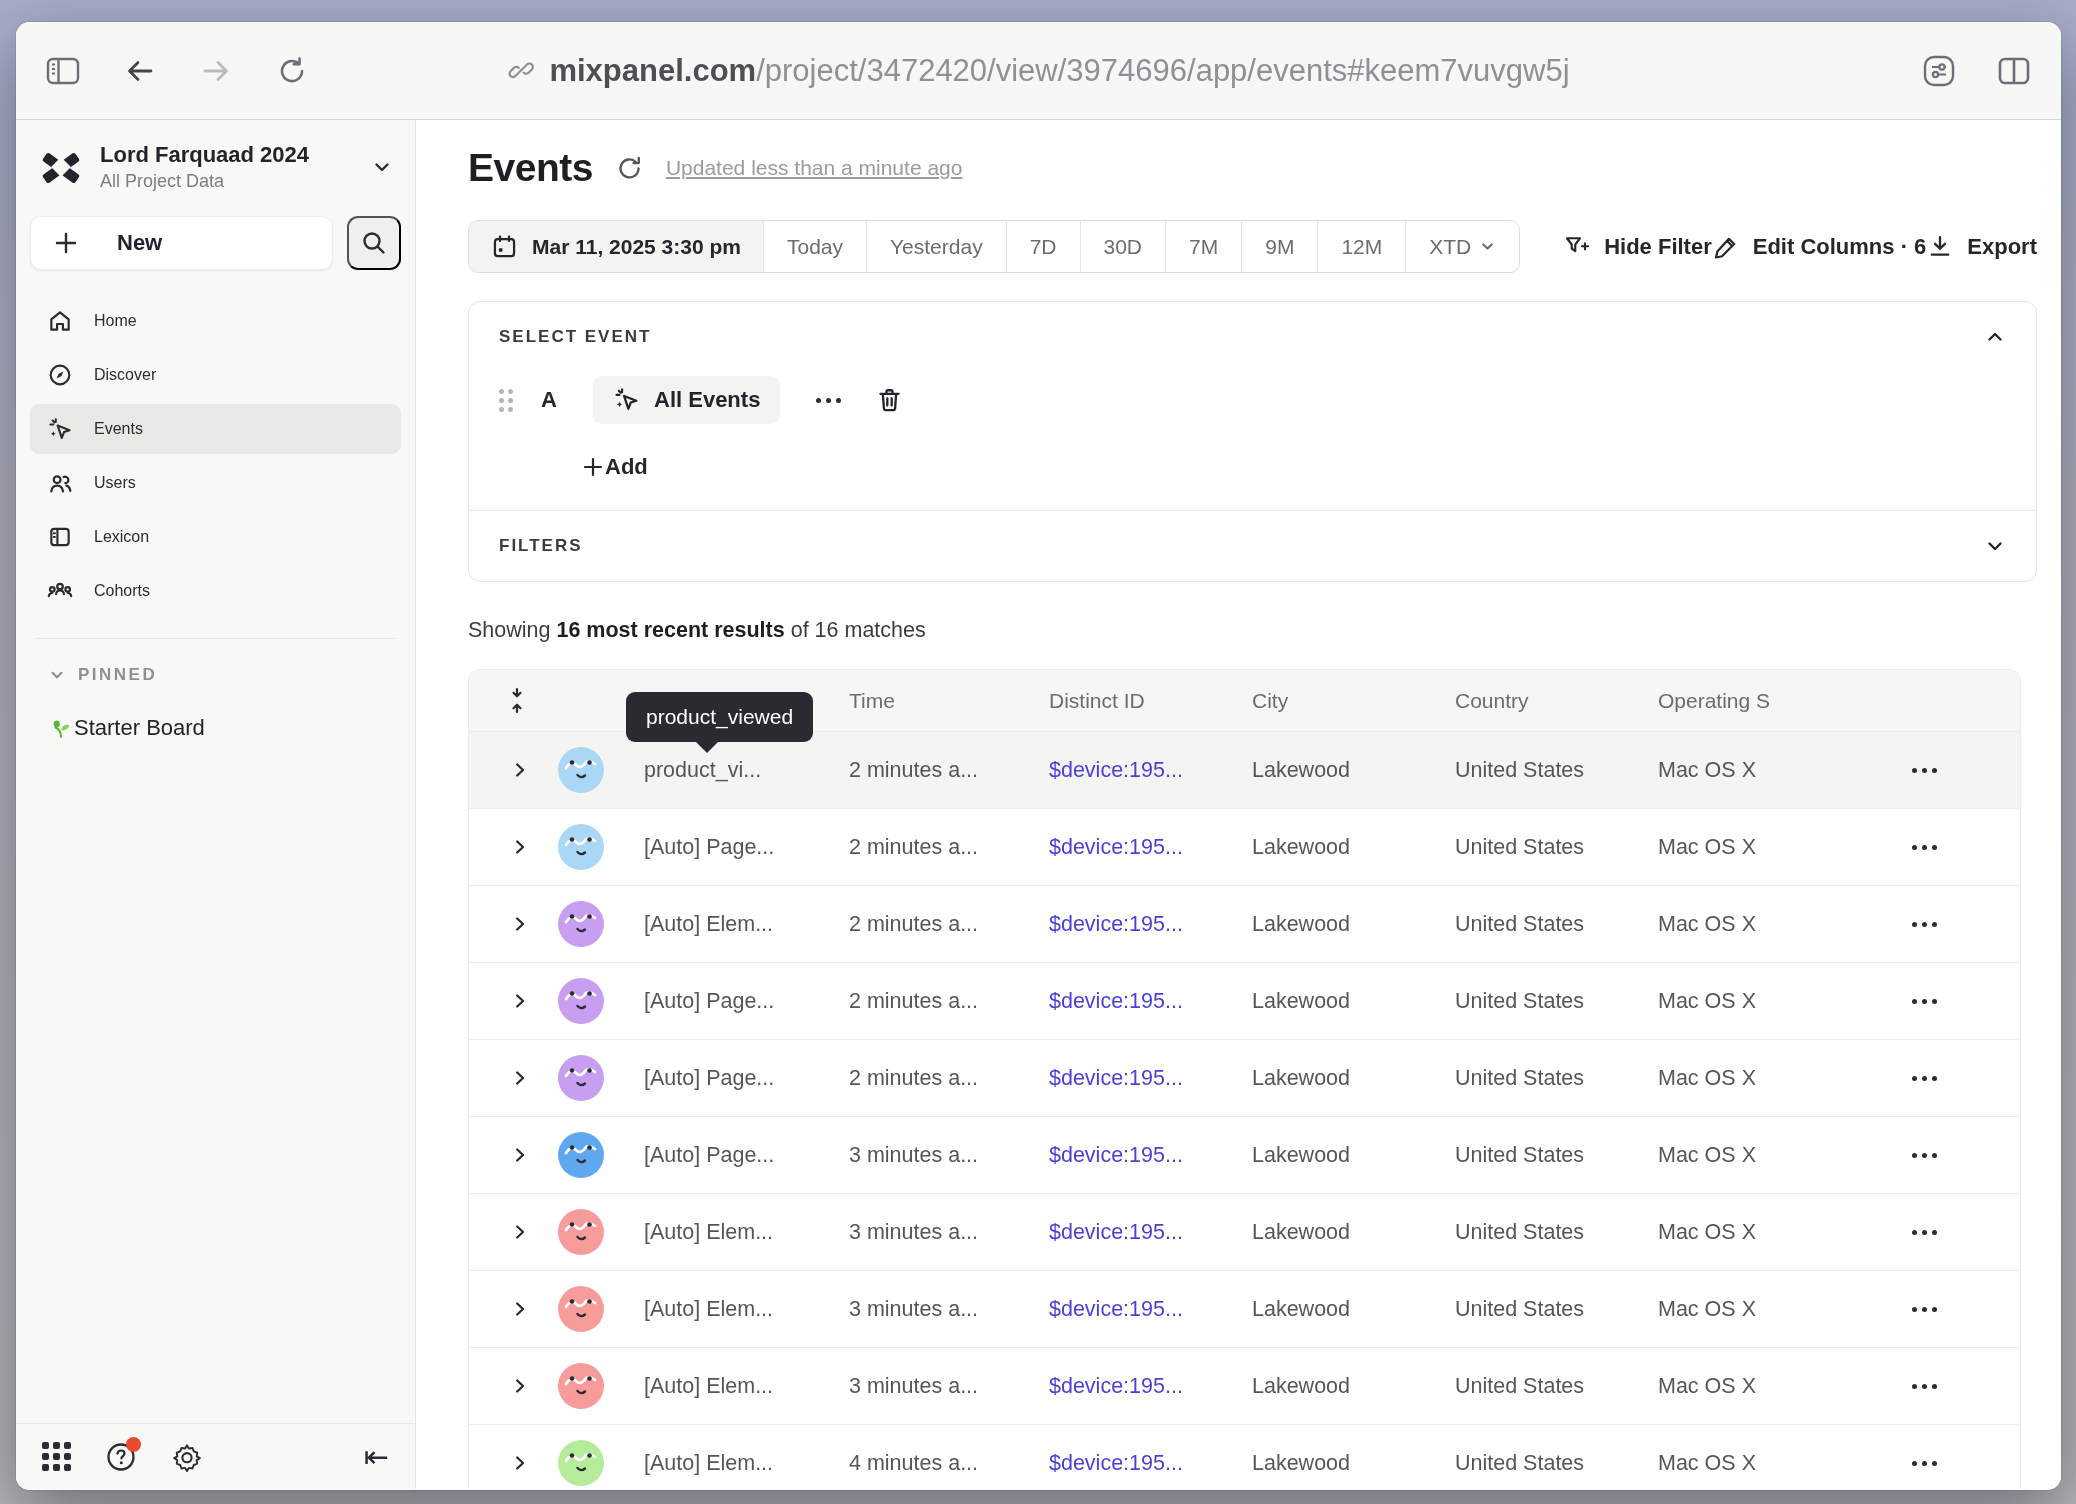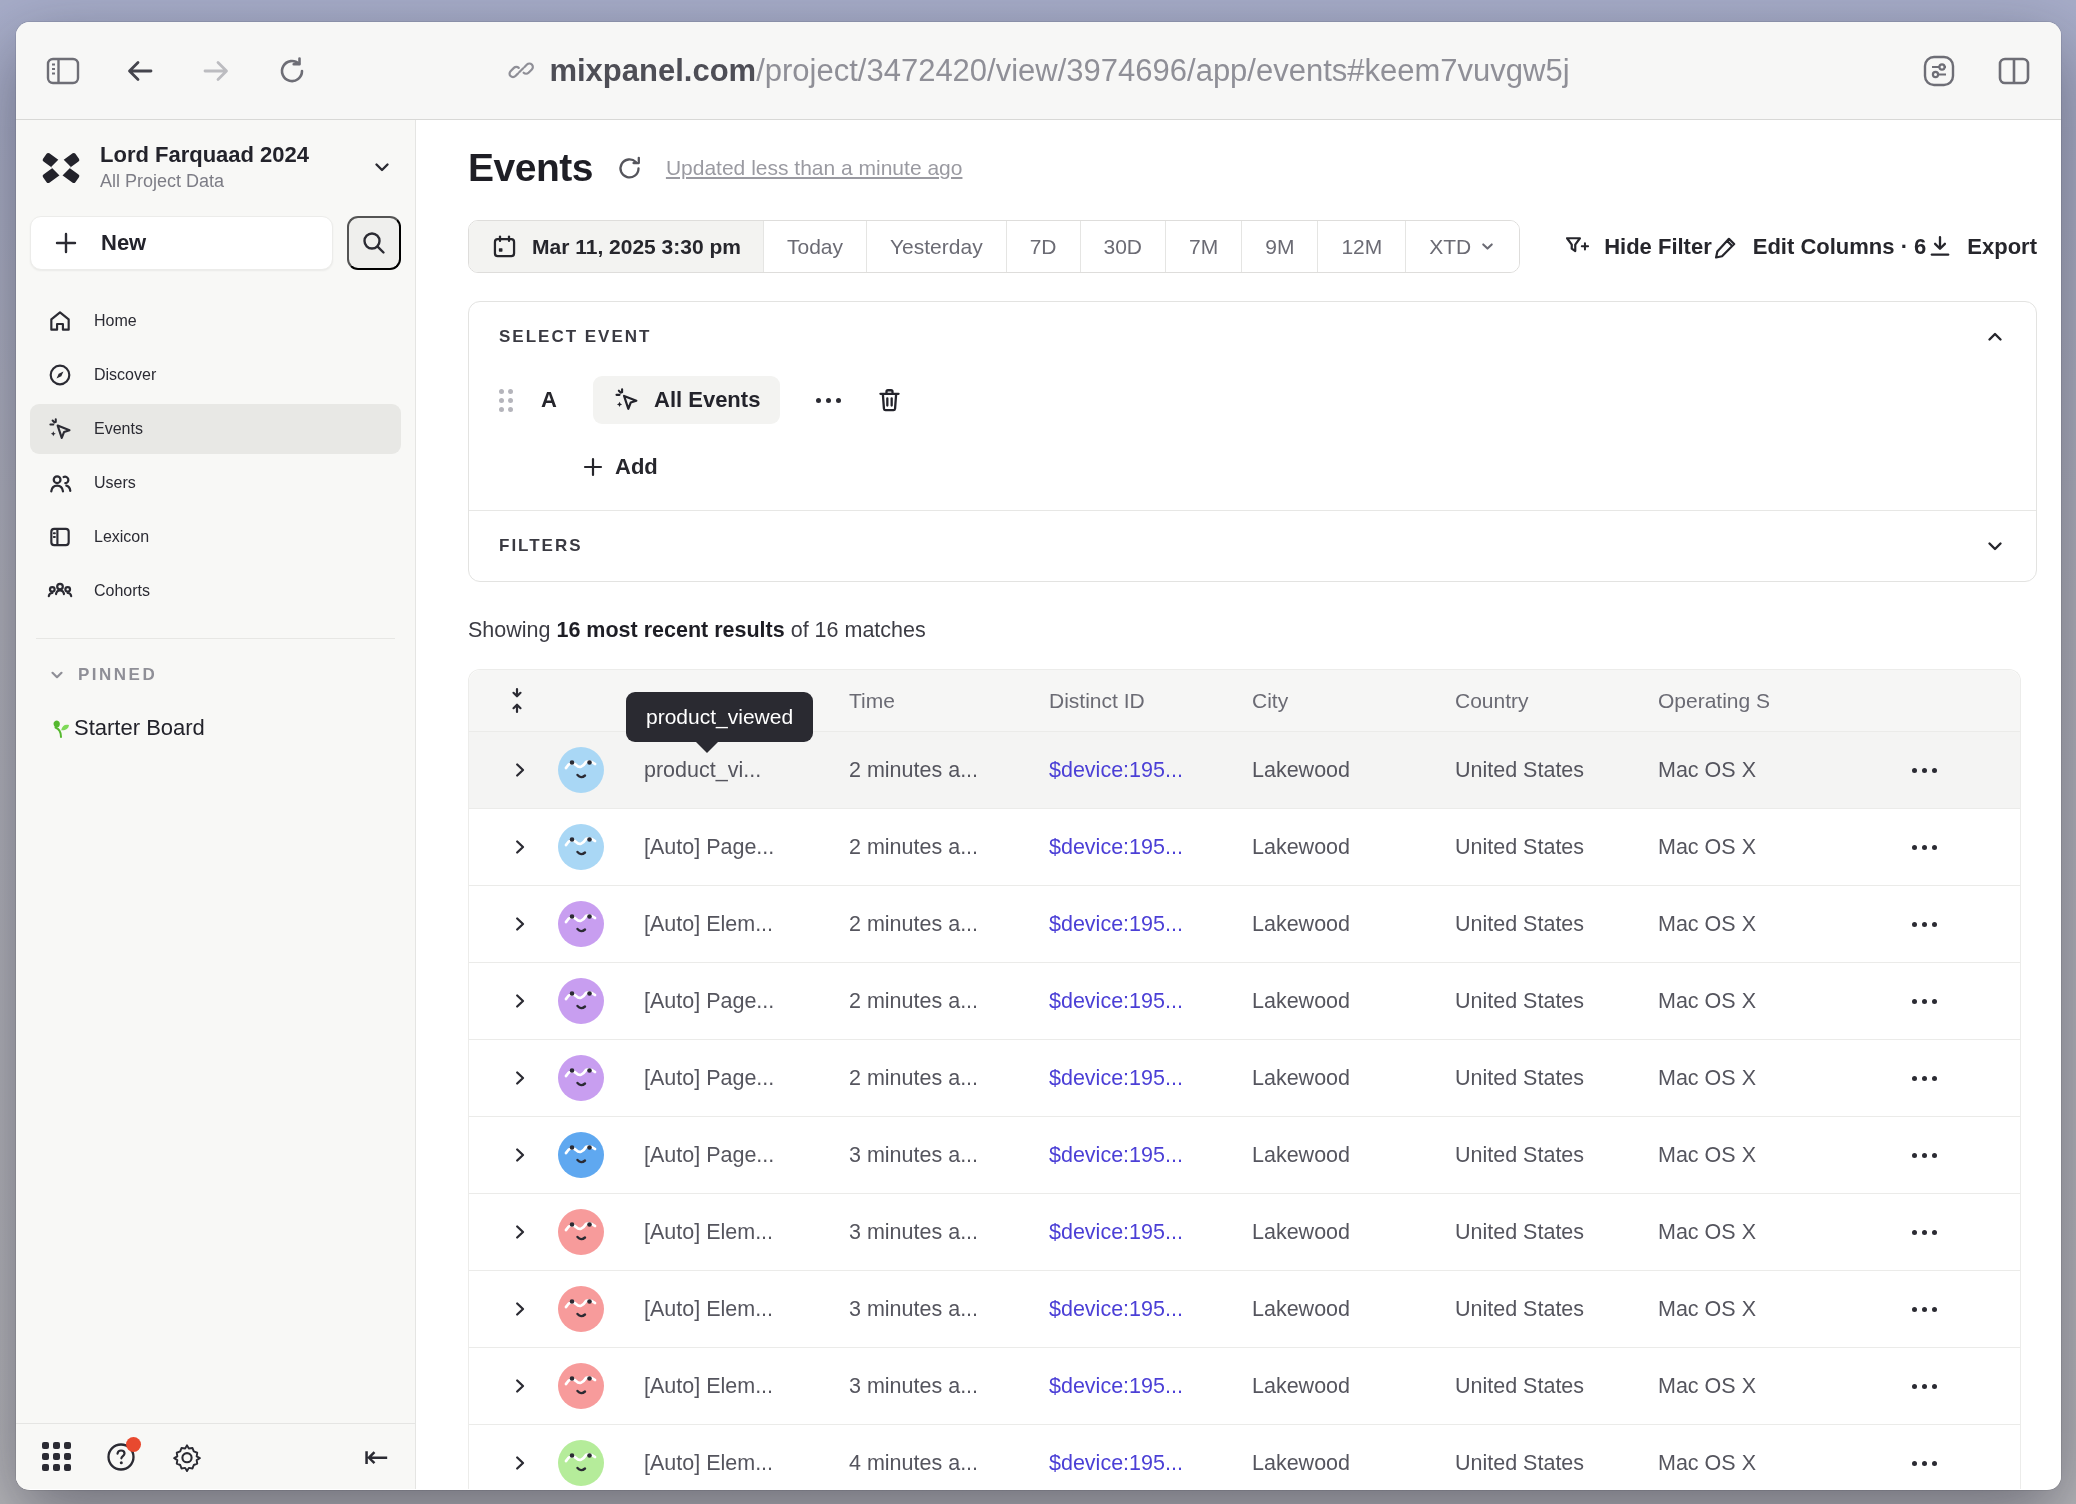--- a/index.html
+++ b/index.html
@@ -28,21 +28,21 @@
   .logo { width:46px; height:46px; position:relative; flex:none; }
   .logo .bar { position:absolute; top:19px; left:3px; width:40px; height:10px; background:#23232b; border-radius:2px; }
   .logo .b1 { transform:rotate(36deg); } .logo .b2 { transform:rotate(-36deg); }
   .logo .dia { position:absolute; left:16px; top:16px; width:14px; height:14px; background:#f8f8f6; transform:rotate(45deg); }
   .project-meta { flex:1; min-width:0; }
   .project-name { font-size:22px; font-weight:700; color:#23232b; }
   .project-sub { font-size:18px; color:#7d7d86; margin-top:3px; }
 
   .newrow { display:flex; gap:14px; margin-top:18px; }
   .new-btn { flex:1; height:54px; background:#fff; border:1px solid #ececea; border-radius:11px;
-             box-shadow:0 1px 2px rgba(0,0,0,.06); display:flex; align-items:center; gap:22px;
+             box-shadow:0 1px 2px rgba(0,0,0,.06); display:flex; align-items:center; gap:38px;
              padding:0 22px; font-size:22px; font-weight:600; color:#23232b; cursor:pointer; }
   .search-btn { width:54px; height:54px; background:#efefed; border-radius:11px; display:flex; align-items:center; justify-content:center; cursor:pointer; }
 
   .nav { margin-top:26px; display:flex; flex-direction:column; gap:4px; }
   .nav-item { display:flex; align-items:center; gap:20px; height:50px; padding:0 16px; border-radius:9px;
               font-size:16px; font-weight:500; color:#2b2b33; cursor:pointer; }
   .nav-item.active { background:#e8e8e5; }
   .nav-item .nicon { width:28px; display:flex; justify-content:center; }
 
   .side-divider { border-top:1px solid #e7e7e4; margin:22px 6px 0 6px; }
@@ -81,21 +81,21 @@
   .qlabel { font-size:17px; font-weight:700; letter-spacing:2px; color:#3a3a42; }
   .event-row { display:flex; align-items:center; margin-top:28px; }
   .drag { display:grid; grid-template-columns:repeat(2,5px); grid-template-rows:repeat(3,5px); gap:4px; margin-right:28px; cursor:grab; }
   .drag i { background:#b4b4bb; border-radius:50%; }
   .series-letter { font-size:22px; font-weight:600; color:#26262c; width:26px; }
   .chip { display:flex; align-items:center; gap:13px; background:#f3f3f1; border-radius:9px; height:48px; padding:0 20px;
           margin-left:26px; font-size:22px; font-weight:600; color:#23232b; cursor:pointer; }
   .more-dots { display:flex; gap:5px; margin-left:36px; cursor:pointer; }
   .more-dots i { width:5px; height:5px; border-radius:50%; background:#2b2b33; }
   .trash-btn { margin-left:34px; cursor:pointer; display:flex; }
-  .add-row { display:flex; align-items:center; gap:10px; margin:30px 0 0 82px; font-size:22px; font-weight:600; color:#26262c; cursor:pointer; }
+  .add-row { display:flex; align-items:center; gap:0; margin:30px 0 0 82px; font-size:22px; font-weight:600; color:#26262c; cursor:pointer; }
   .qdivider { border-top:1px solid #e7e7e5; }
   .filters-sec { display:flex; align-items:center; justify-content:space-between; padding:0 30px; height:70px; }
 
   .results-line { margin-top:36px; font-size:21.5px; color:#3c3c44; }
   .results-line b { color:#1e1e25; }
 
   
   .table-card { position:relative; margin-top:26px; border:1px solid #ececea; border-bottom:none;
                 border-radius:12px 12px 0 0; background:#fff; width:1553px; }
   .thead { display:grid; grid-template-columns:89px 86px 205px 200px 203px 203px 203px 226px 1fr;

